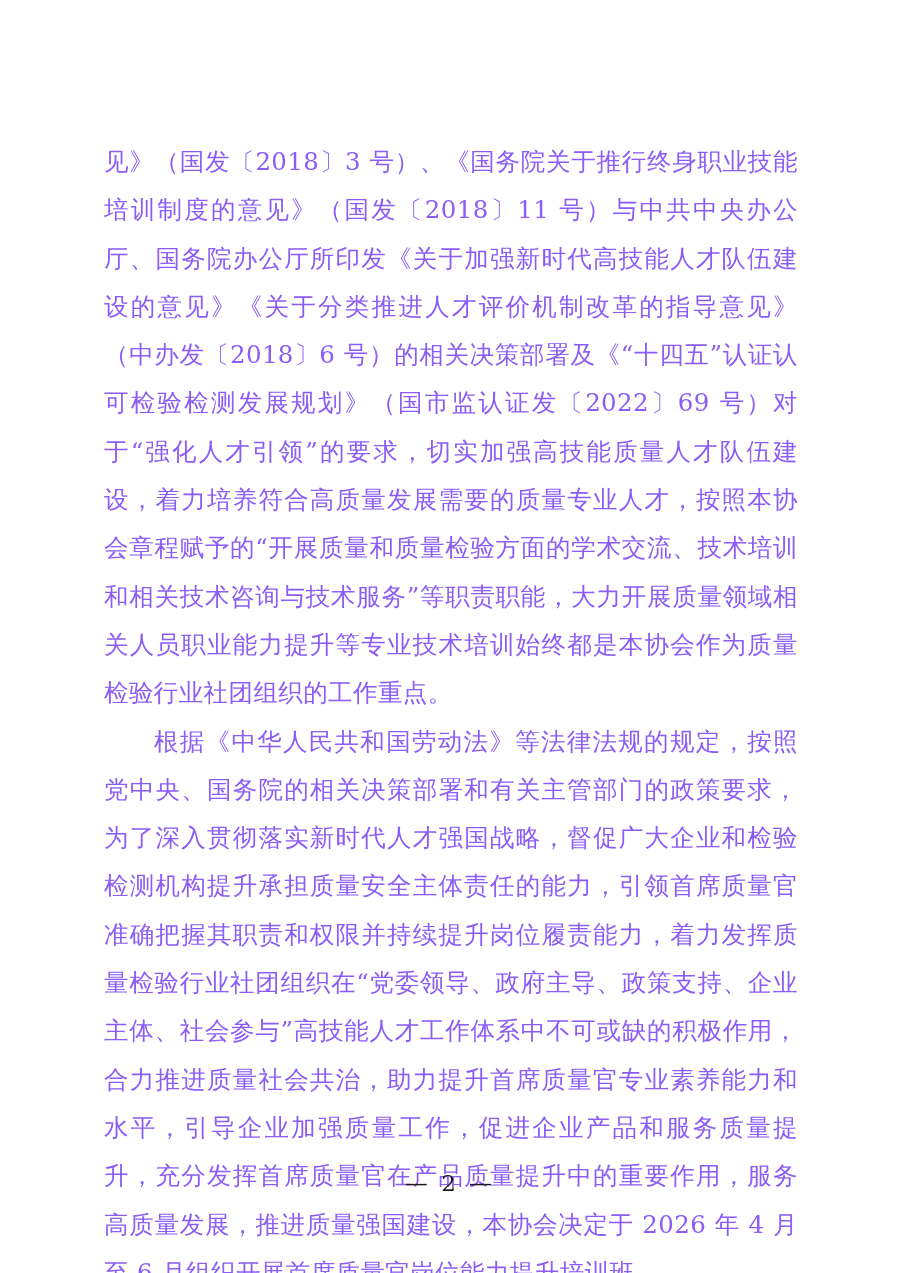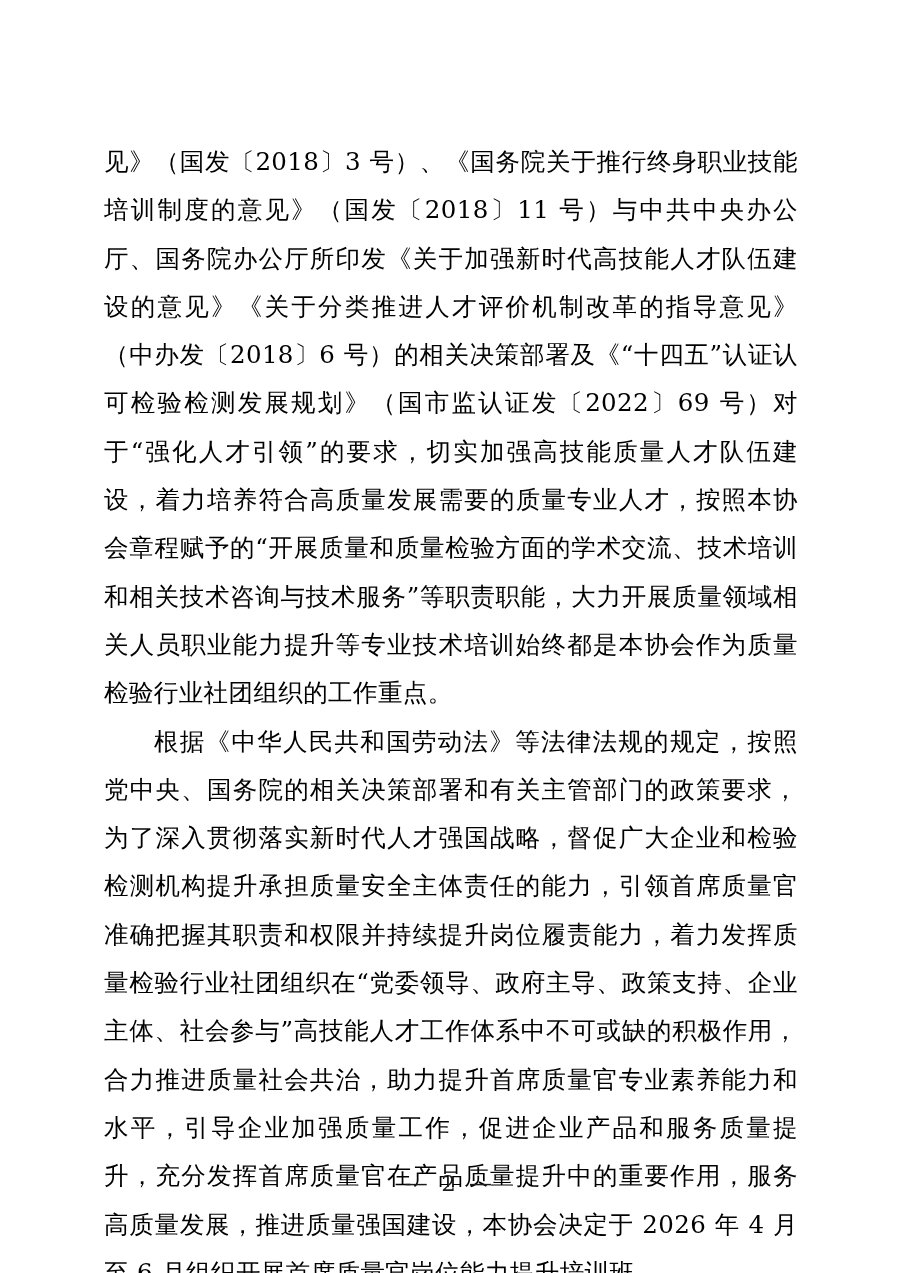--- a/index.html
+++ b/index.html
@@ -21,21 +21,21 @@
   .doc-body {
     position: absolute;
     left: 104px;
     top: 138px;
     width: 694px;
   }
   .para {
     font-family: "DejaVu Serif", "Liberation Serif", serif;
     font-size: 24.5px;
     line-height: 48.3px;
-    color: #000000;
+    color: #8b5cf6;
     text-align: justify;
     text-justify: inter-character;
     letter-spacing: 0.4px;
     margin: 0;
   }
   .para + .para {
     margin-top: 0;
   }
   .indent {
     text-indent: 50px;

